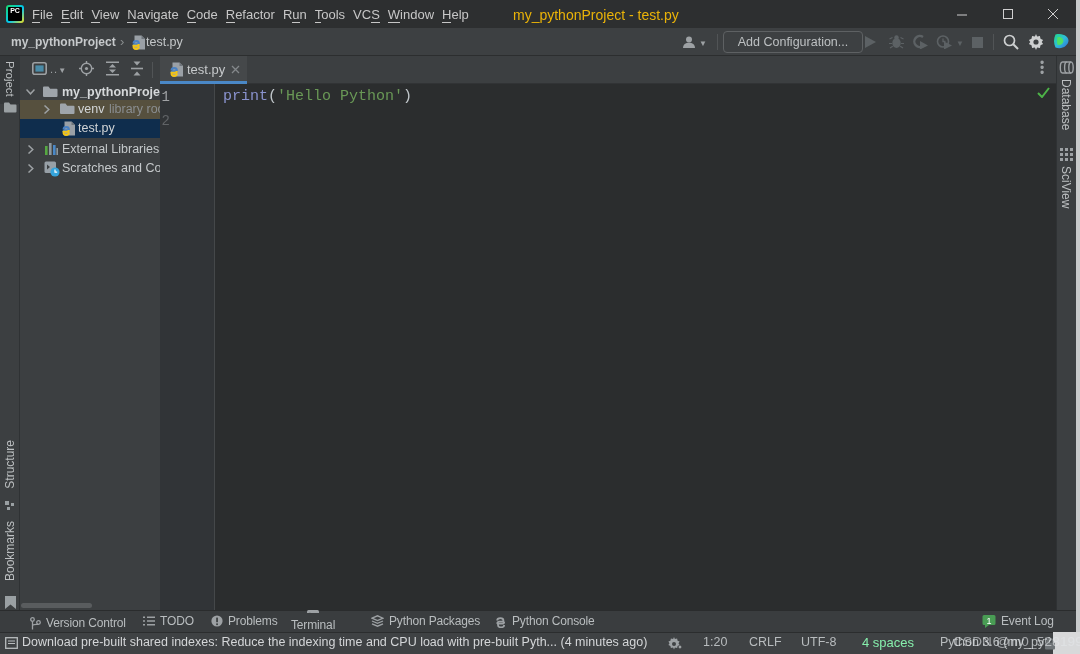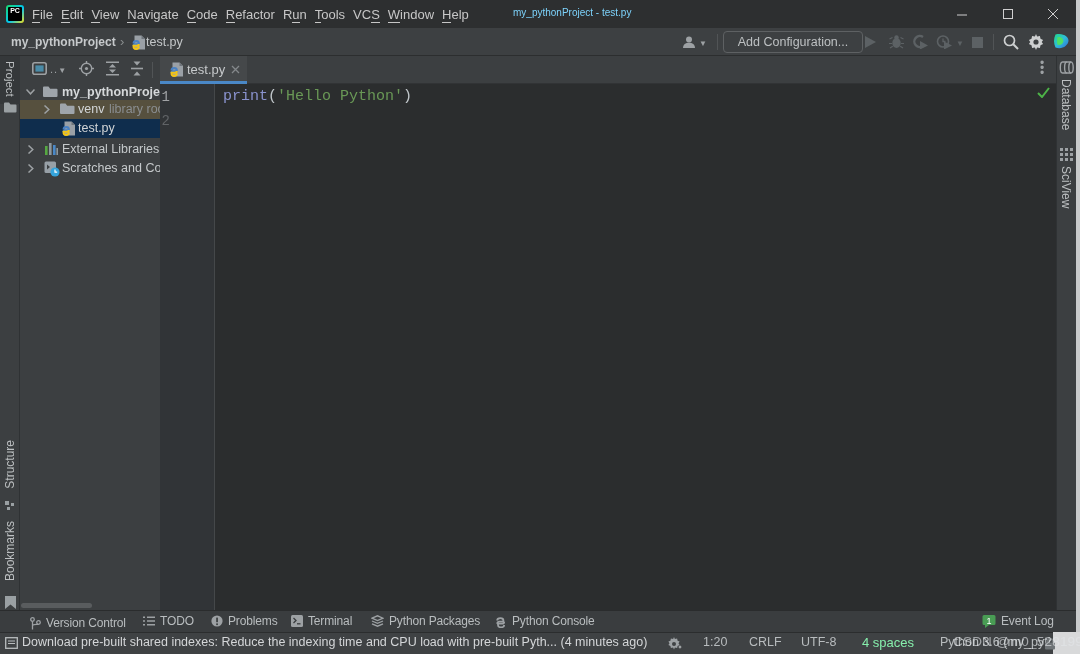--- a/index.html
+++ b/index.html
@@ -5,21 +5,21 @@
   * { margin:0; padding:0; box-sizing:border-box; }
   html,body { width:1080px; height:654px; overflow:hidden; background:#2b2d2e;
     font-family:"Liberation Sans", sans-serif; }
   .abs { position:absolute; }
   #stage { position:relative; width:1080px; height:654px; }
   
   #titlebar { left:0; top:0; width:1080px; height:28px; background:#2d2f30; }
   #menu { left:32px; top:0; height:28px; display:flex; align-items:center; gap:8px;
     color:#c7c7c7; font-size:13px; }
   #menu span.mn { border-bottom:1px solid #c7c7c7; }
-  #wintitle { left:513px; top:7px; color:#7dd3fc; font-size:10px; }
+  #wintitle { left:513px; top:7px; color:#eab308; font-size:14px; }
   
   .wbtn { top:0; height:28px; width:46px; display:flex; align-items:center; justify-content:center; color:#cfcfcf; }
   
   #toolbar { left:0; top:28px; width:1080px; height:28px; background:#3d4042;
     border-bottom:1px solid #2c2e2f; }
   
   #leftstripe { left:0; top:56px; width:20px; height:554px; background:#3c3f41; border-right:1px solid #2f3234; }
   .vlabel-cw { writing-mode:vertical-rl; color:#bdc0c2; font-size:12px; }
   .vlabel-ccw { writing-mode:vertical-rl; transform:rotate(180deg); color:#bdc0c2; font-size:12px; }
   
@@ -308,21 +308,21 @@
     <span>TODO</span>
   </div>
   <div class="sitem abs" style="left:211px;top:610px;">
     <svg width="12" height="12">
         <circle cx="6" cy="6" r="5.6" fill="#9da1a4"></circle>
         <rect x="5.2" y="2.6" width="1.7" height="4.6" fill="#3a3d3f"></rect>
         <rect x="5.2" y="8.4" width="1.7" height="1.7" fill="#3a3d3f"></rect>
       </svg>
     <span>Problems</span>
   </div>
-  <div class="sitem abs" style="left:291px;top:610px;">
+  <div class="sitem abs" style="left:291px;top:610px;flex-direction:column;">
     <svg width="12" height="12">
         <rect x="0" y="0" width="12" height="12" rx="1.5" fill="#9da1a4"></rect>
         <path d="M2.5 3 L5 5.5 L2.5 8" fill="none" stroke="#3a3d3f" stroke-width="1.3"></path>
         <path d="M6 8.8 h3.5" stroke="#3a3d3f" stroke-width="1.3"></path>
       </svg>
     <span>Terminal</span>
   </div>
   <div class="sitem abs" style="left:371px;top:610px;">
     <svg width="13" height="12">
         <g fill="none" stroke="#9da1a4" stroke-width="1.3">

